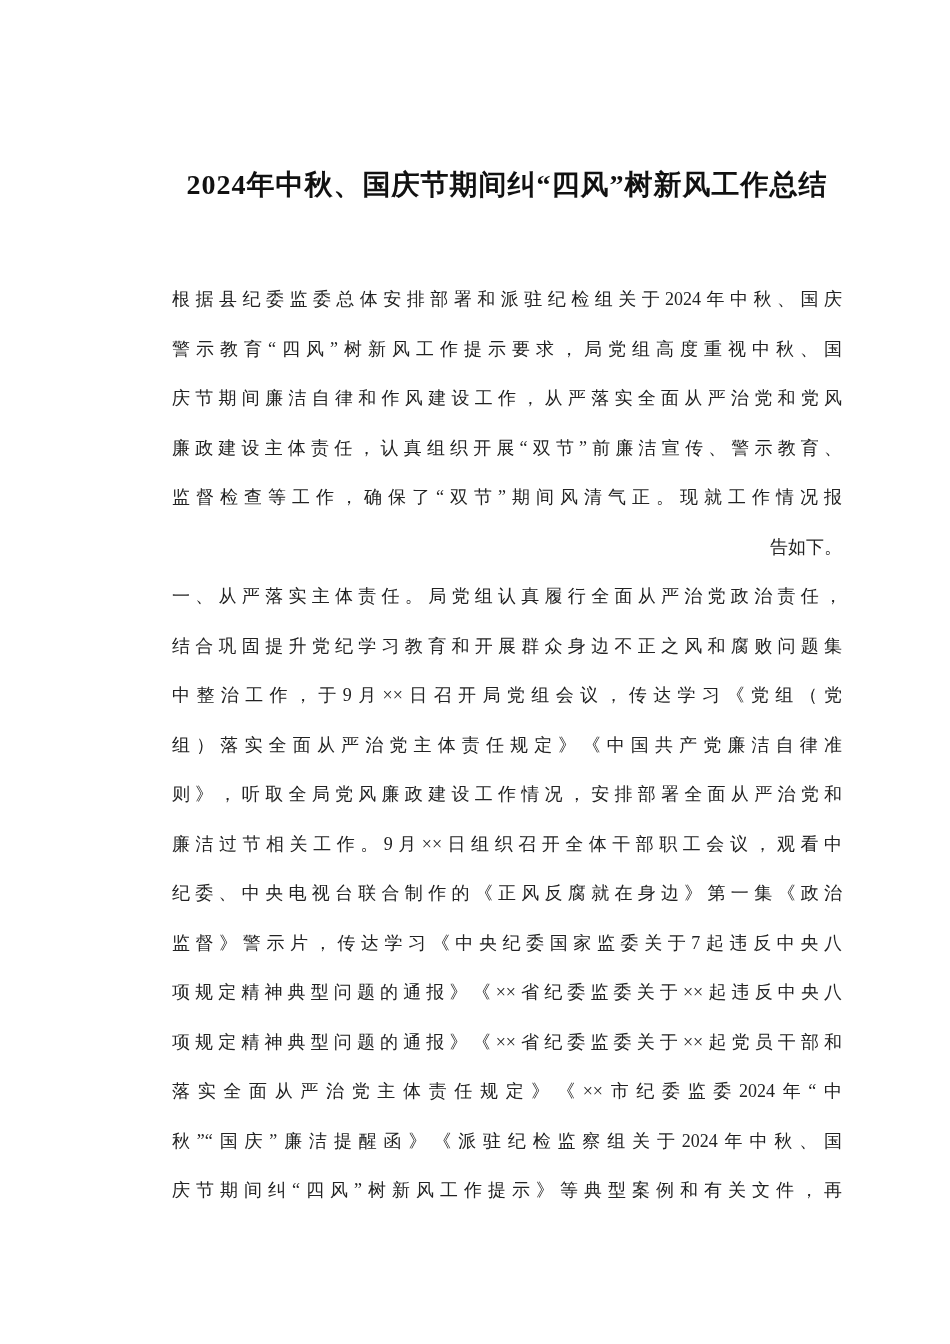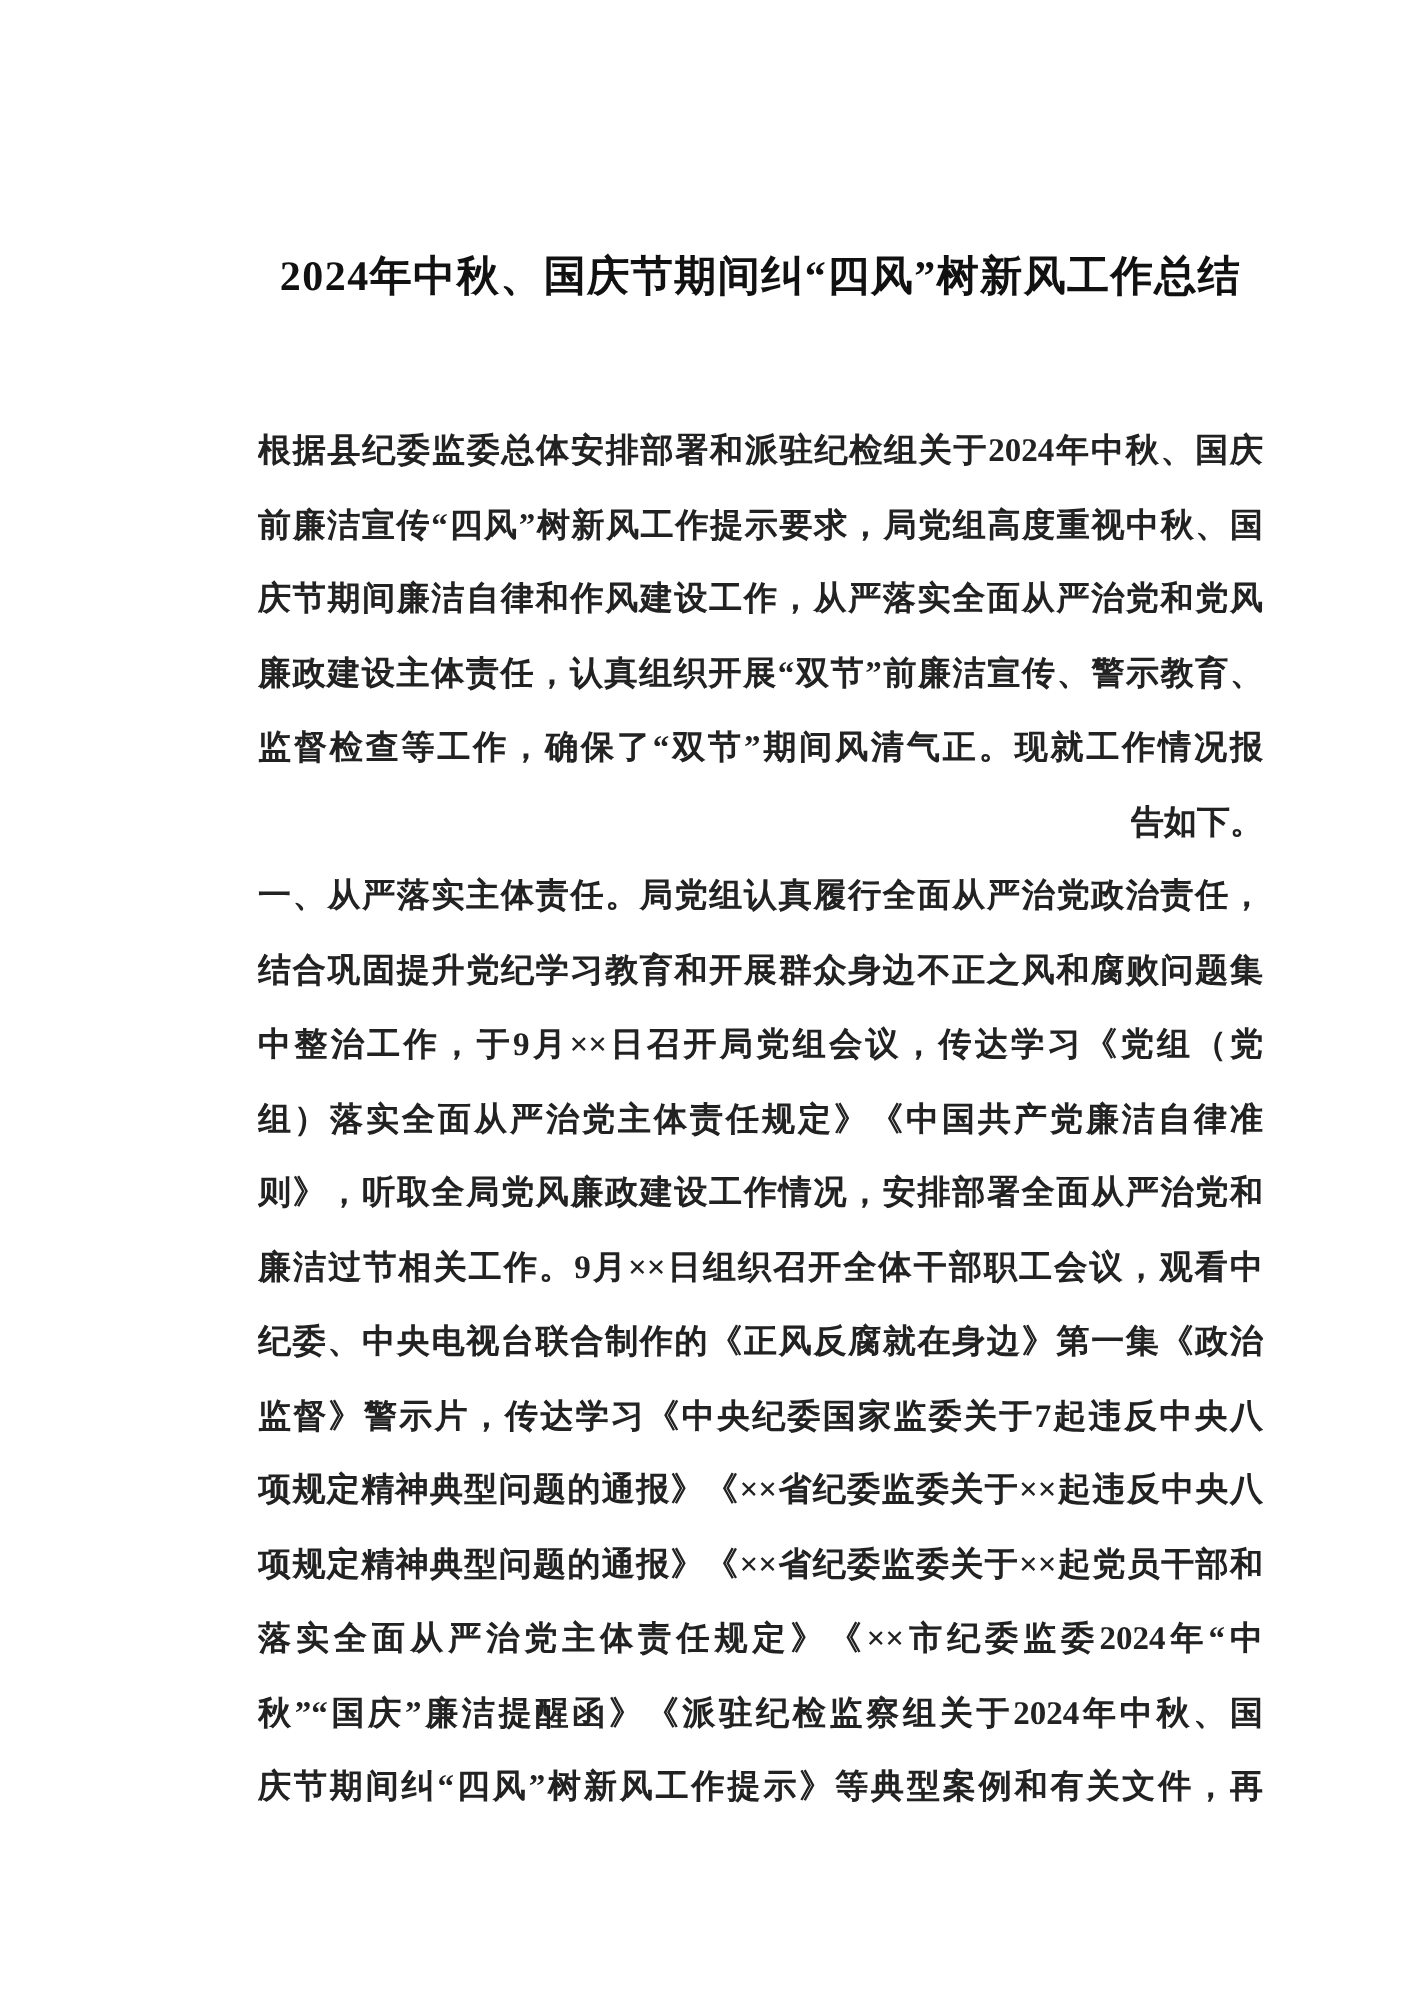--- a/index.html
+++ b/index.html
@@ -28,40 +28,39 @@
     white-space: nowrap;
   }
   .doc-body {
     margin: 0 140px;
     padding-top: 68px;
     color: #222222;
   }
   .line {
     height: 49.5px;
     line-height: 49.5px;
-    font-size: 22px;
+    font-size: 18px;
     overflow: hidden;
-    font-weight: bold;
   }
   .line.j {
     text-align: justify;
     text-align-last: justify;
   }
   .line.l {
     text-align: right;
   }
 </style>
 </head>
 <body>
 
 <div class="page">
   <h1 class="doc-title">2024年中秋、国庆节期间纠“四风”树新风工作总结</h1>
   <div class="doc-body">
       <div class="line j">根据县纪委监委总体安排部署和派驻纪检组关于2024年中秋、国庆</div>
-      <div class="line j">前廉洁宣传“四风”树新风工作提示要求，局党组高度重视中秋、国</div>
+      <div class="line j">警示教育“四风”树新风工作提示要求，局党组高度重视中秋、国</div>
       <div class="line j">庆节期间廉洁自律和作风建设工作，从严落实全面从严治党和党风</div>
       <div class="line j">廉政建设主体责任，认真组织开展“双节”前廉洁宣传、警示教育、</div>
       <div class="line j">监督检查等工作，确保了“双节”期间风清气正。现就工作情况报</div>
       <div class="line l">告如下。</div>
       <div class="line j">一、从严落实主体责任。局党组认真履行全面从严治党政治责任，</div>
       <div class="line j">结合巩固提升党纪学习教育和开展群众身边不正之风和腐败问题集</div>
       <div class="line j">中整治工作，于9月××日召开局党组会议，传达学习《党组（党</div>
       <div class="line j">组）落实全面从严治党主体责任规定》《中国共产党廉洁自律准</div>
       <div class="line j">则》，听取全局党风廉政建设工作情况，安排部署全面从严治党和</div>
       <div class="line j">廉洁过节相关工作。9月××日组织召开全体干部职工会议，观看中</div>

